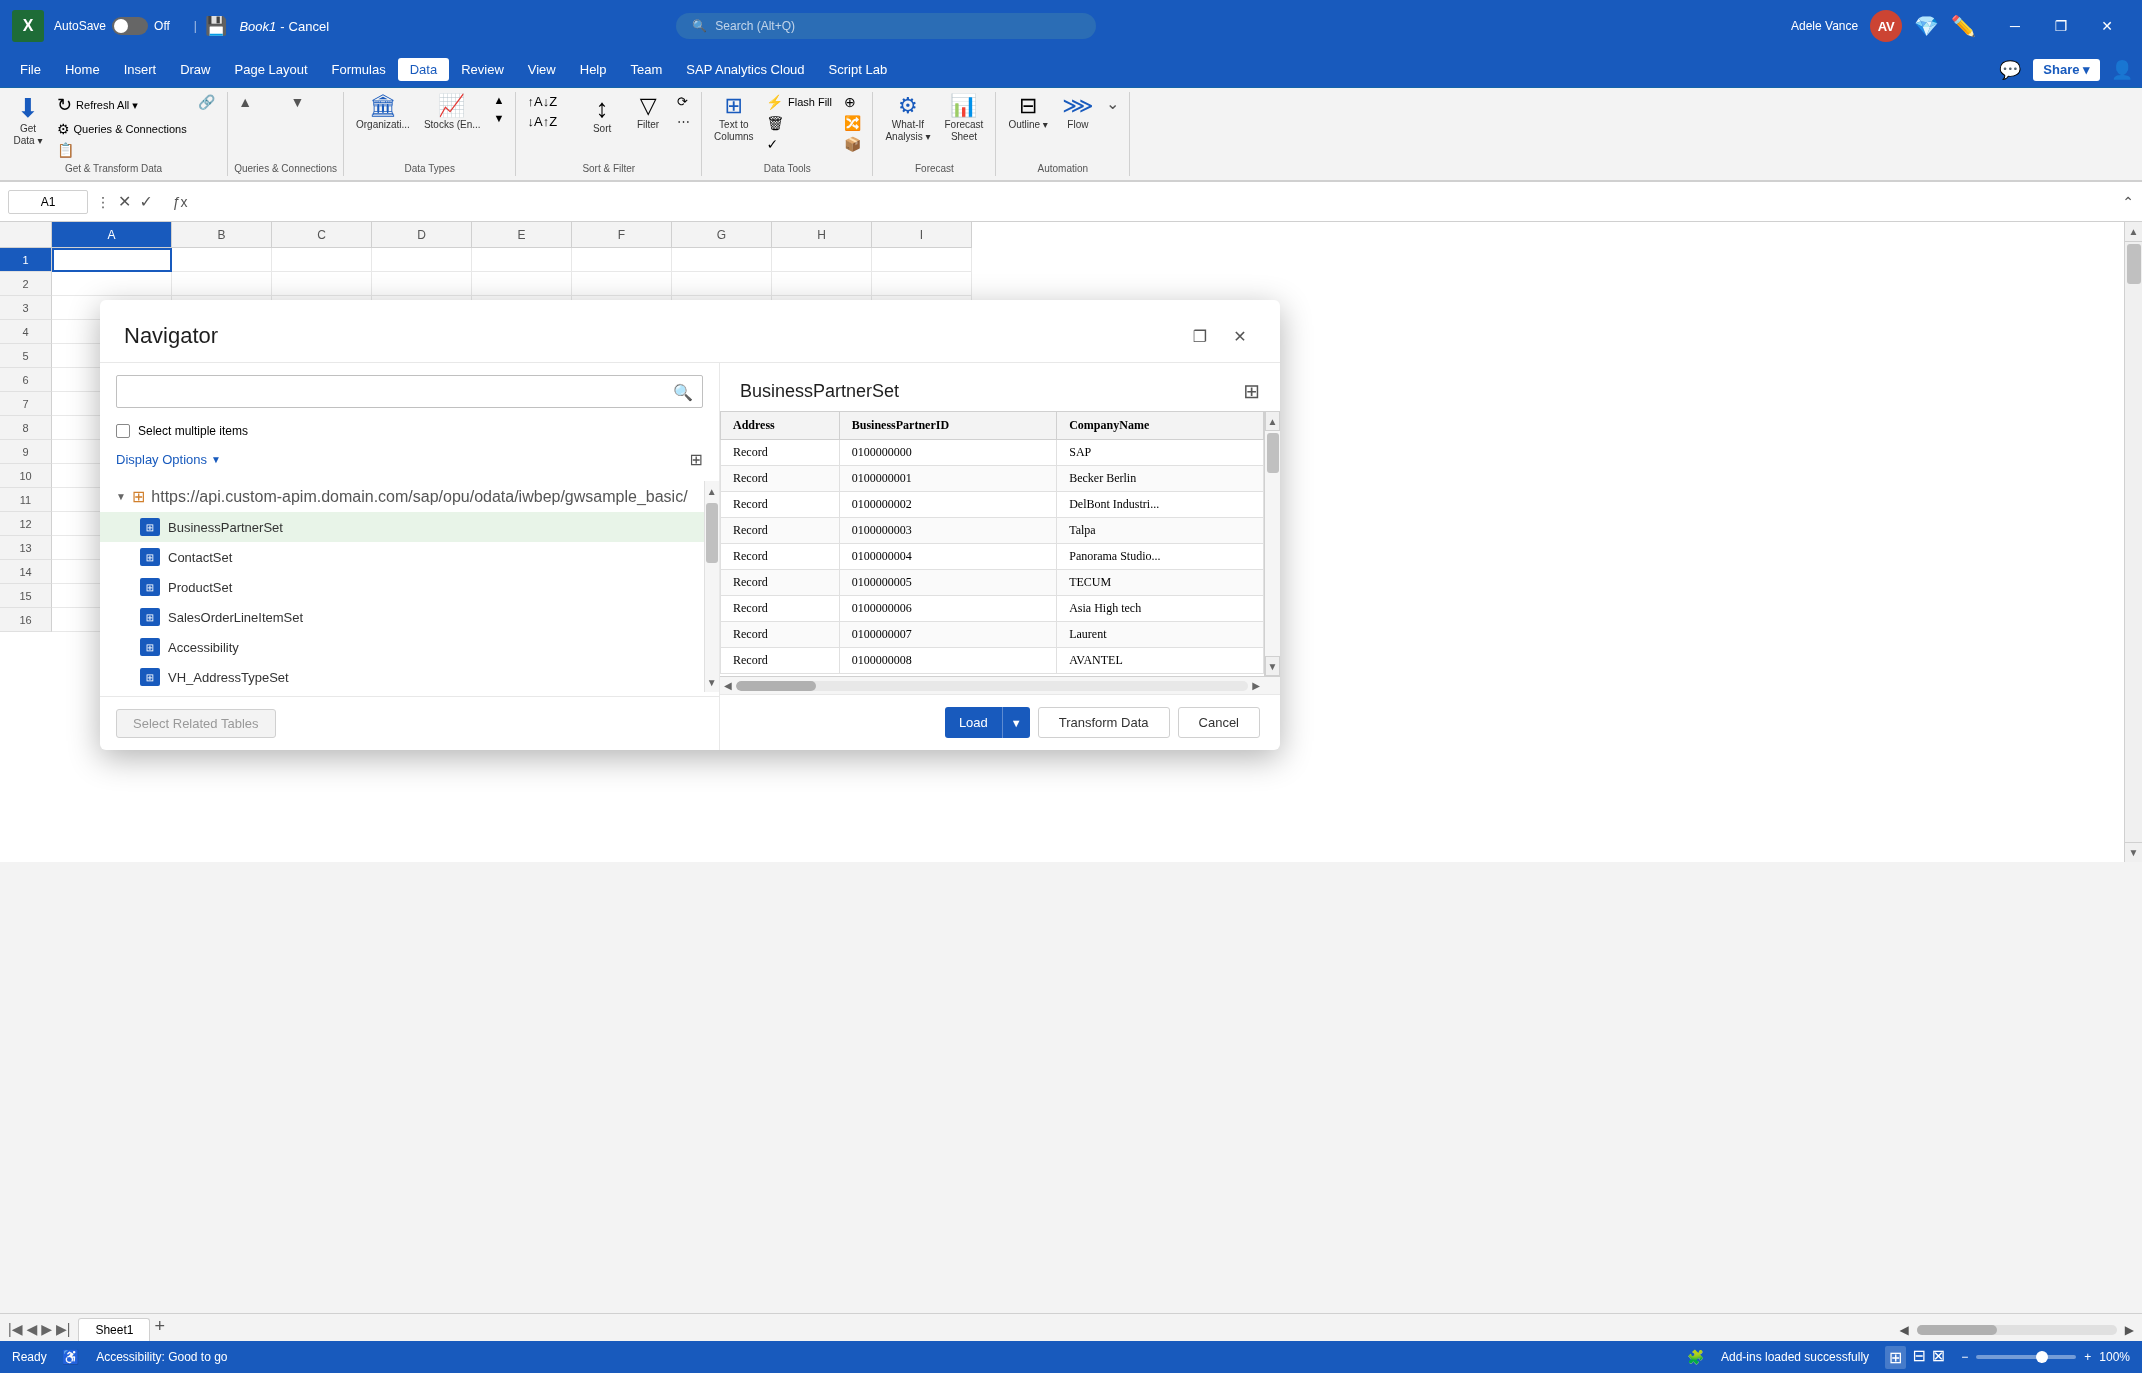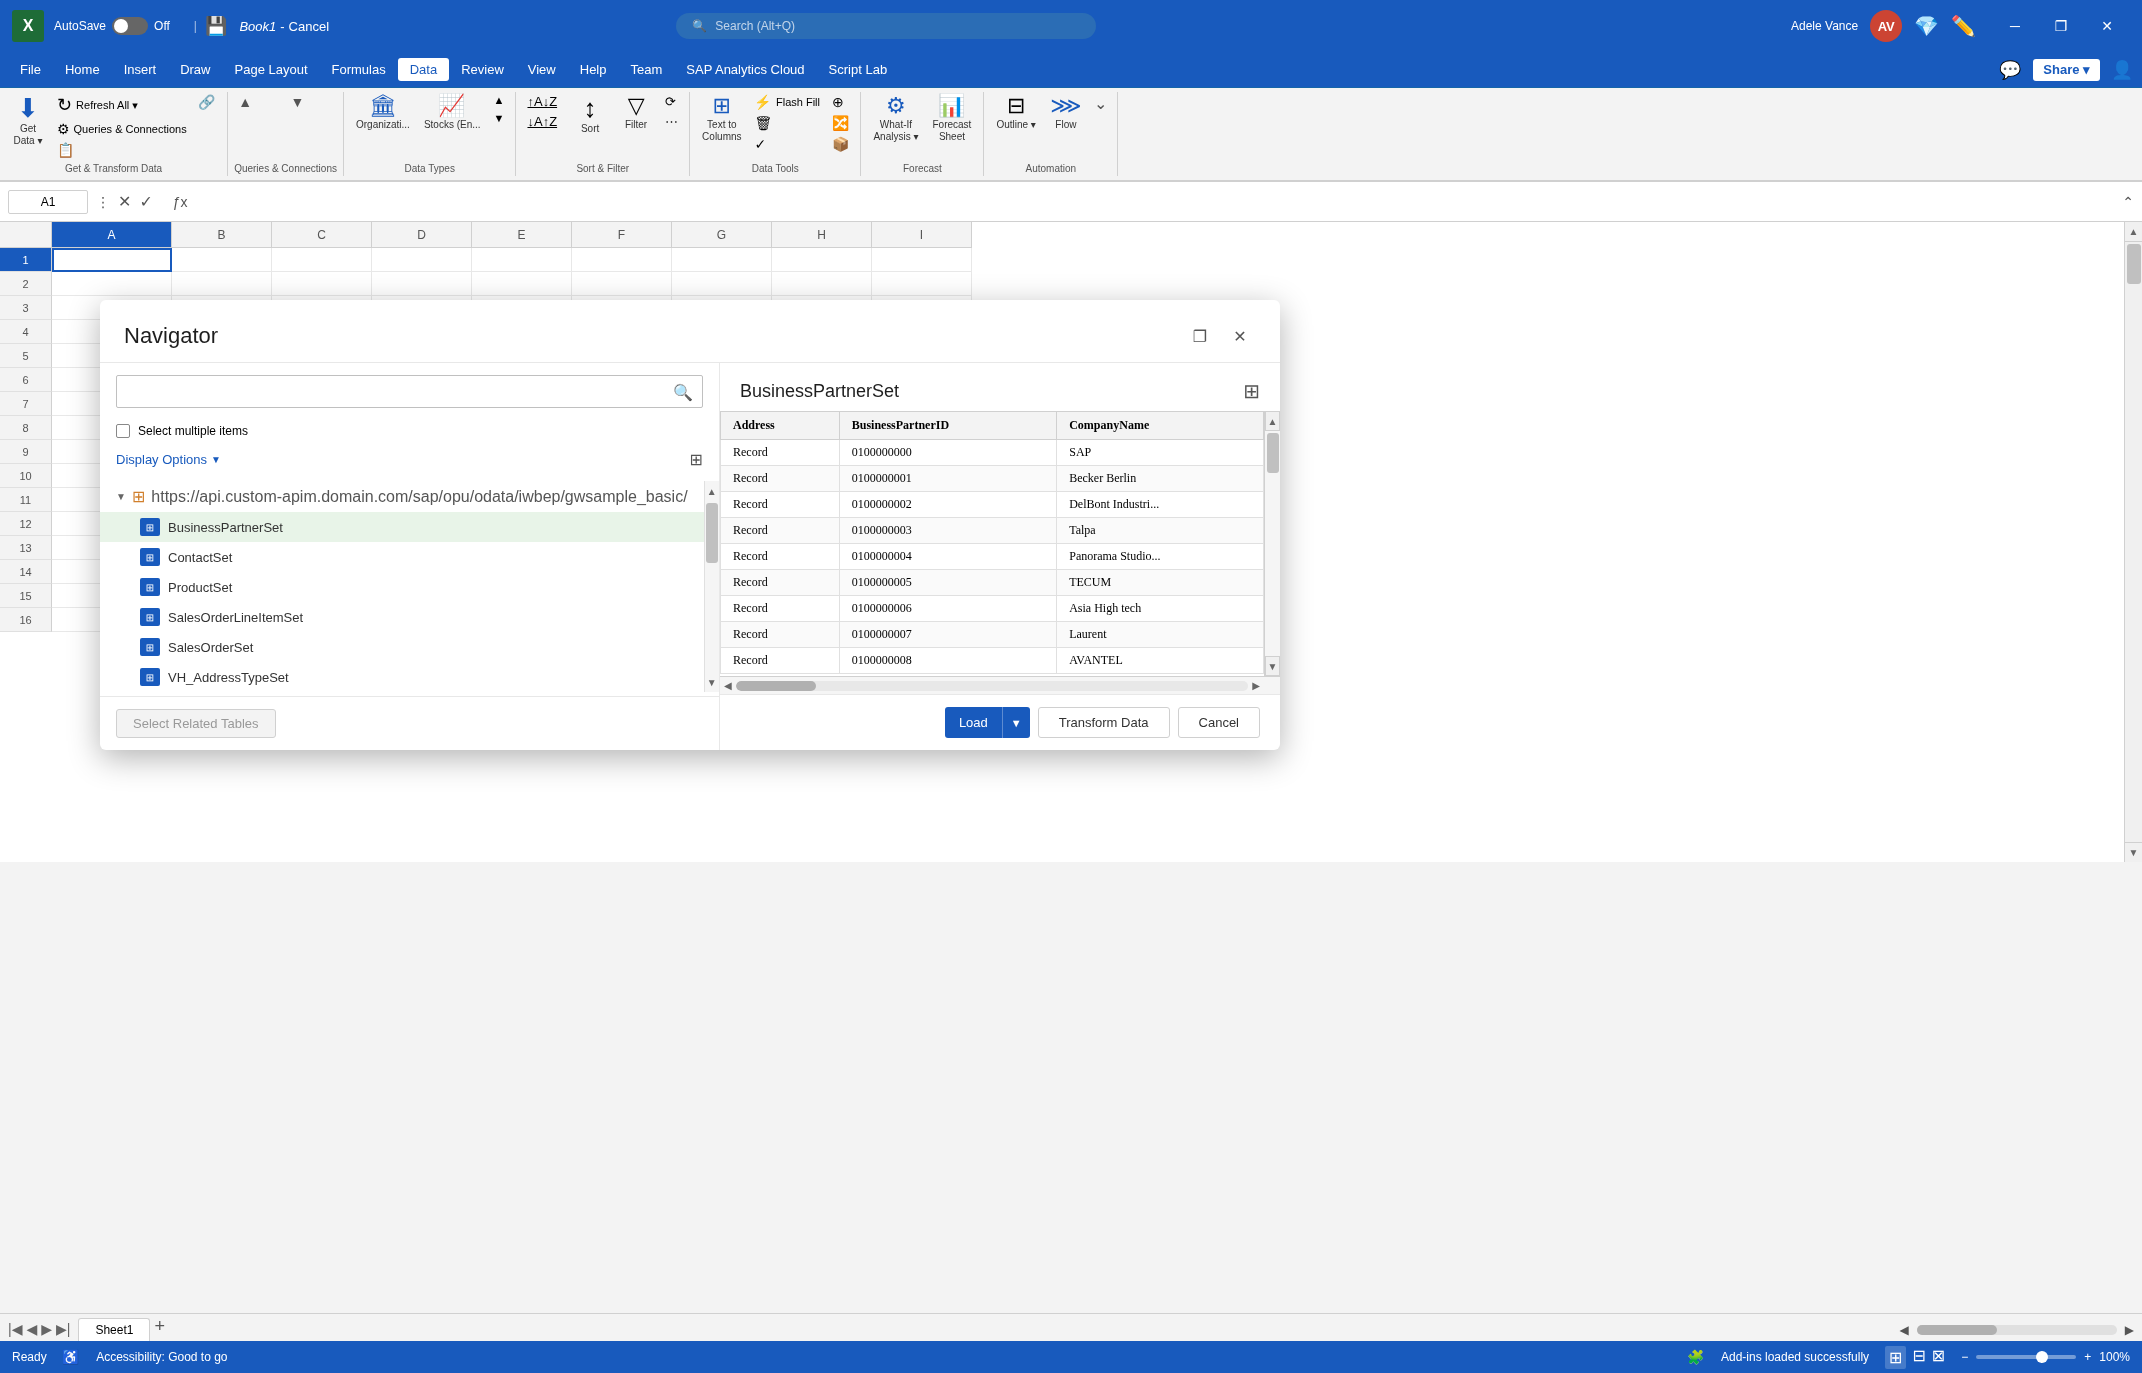--- a/index.html
+++ b/index.html
@@ -235,21 +235,21 @@
         <div style="display:flex;flex-direction:column;gap:2px;justify-content:center;">
           <div class="rb-sm">▲</div>
           <div class="rb-sm">▼</div>
         </div>
       </div>
       <div class="rg-label">Data Types</div>
     </div>
 
     <div class="rg">
       <div class="rg-content">
-        <div class="col-stack" style="margin-right:4px;text-decoration:underline;">
+        <div class="col-stack" style="margin-right:16px;">
           <div class="rb-sm" style="font-size:13px;">↑A↓Z</div>
           <div class="rb-sm" style="font-size:13px;">↓A↑Z</div>
         </div>
         <div class="rb">
           <span class="ico">↕</span>
           <span class="lbl">Sort</span>
         </div>
         <div class="rb">
           <span class="ico" style="font-size:22px;">▽</span>
           <span class="lbl">Filter</span>
@@ -612,21 +612,21 @@
             <div class="tree-item">
               <div class="tree-item-icon">⊞</div>
               <span>ProductSet</span>
             </div>
             <div class="tree-item">
               <div class="tree-item-icon">⊞</div>
               <span>SalesOrderLineItemSet</span>
             </div>
             <div class="tree-item">
               <div class="tree-item-icon">⊞</div>
-              <span>SalesOrderSet</span>
+              <span>Accessibility</span>
             </div>
             <div class="tree-item">
               <div class="tree-item-icon">⊞</div>
               <span>VH_AddressTypeSet</span>
             </div>
           </div>
 
           <div class="nav-left-scrollbar">
             <div class="nav-left-scroll-btn">▲</div>
             <div class="nav-left-scroll-track">

